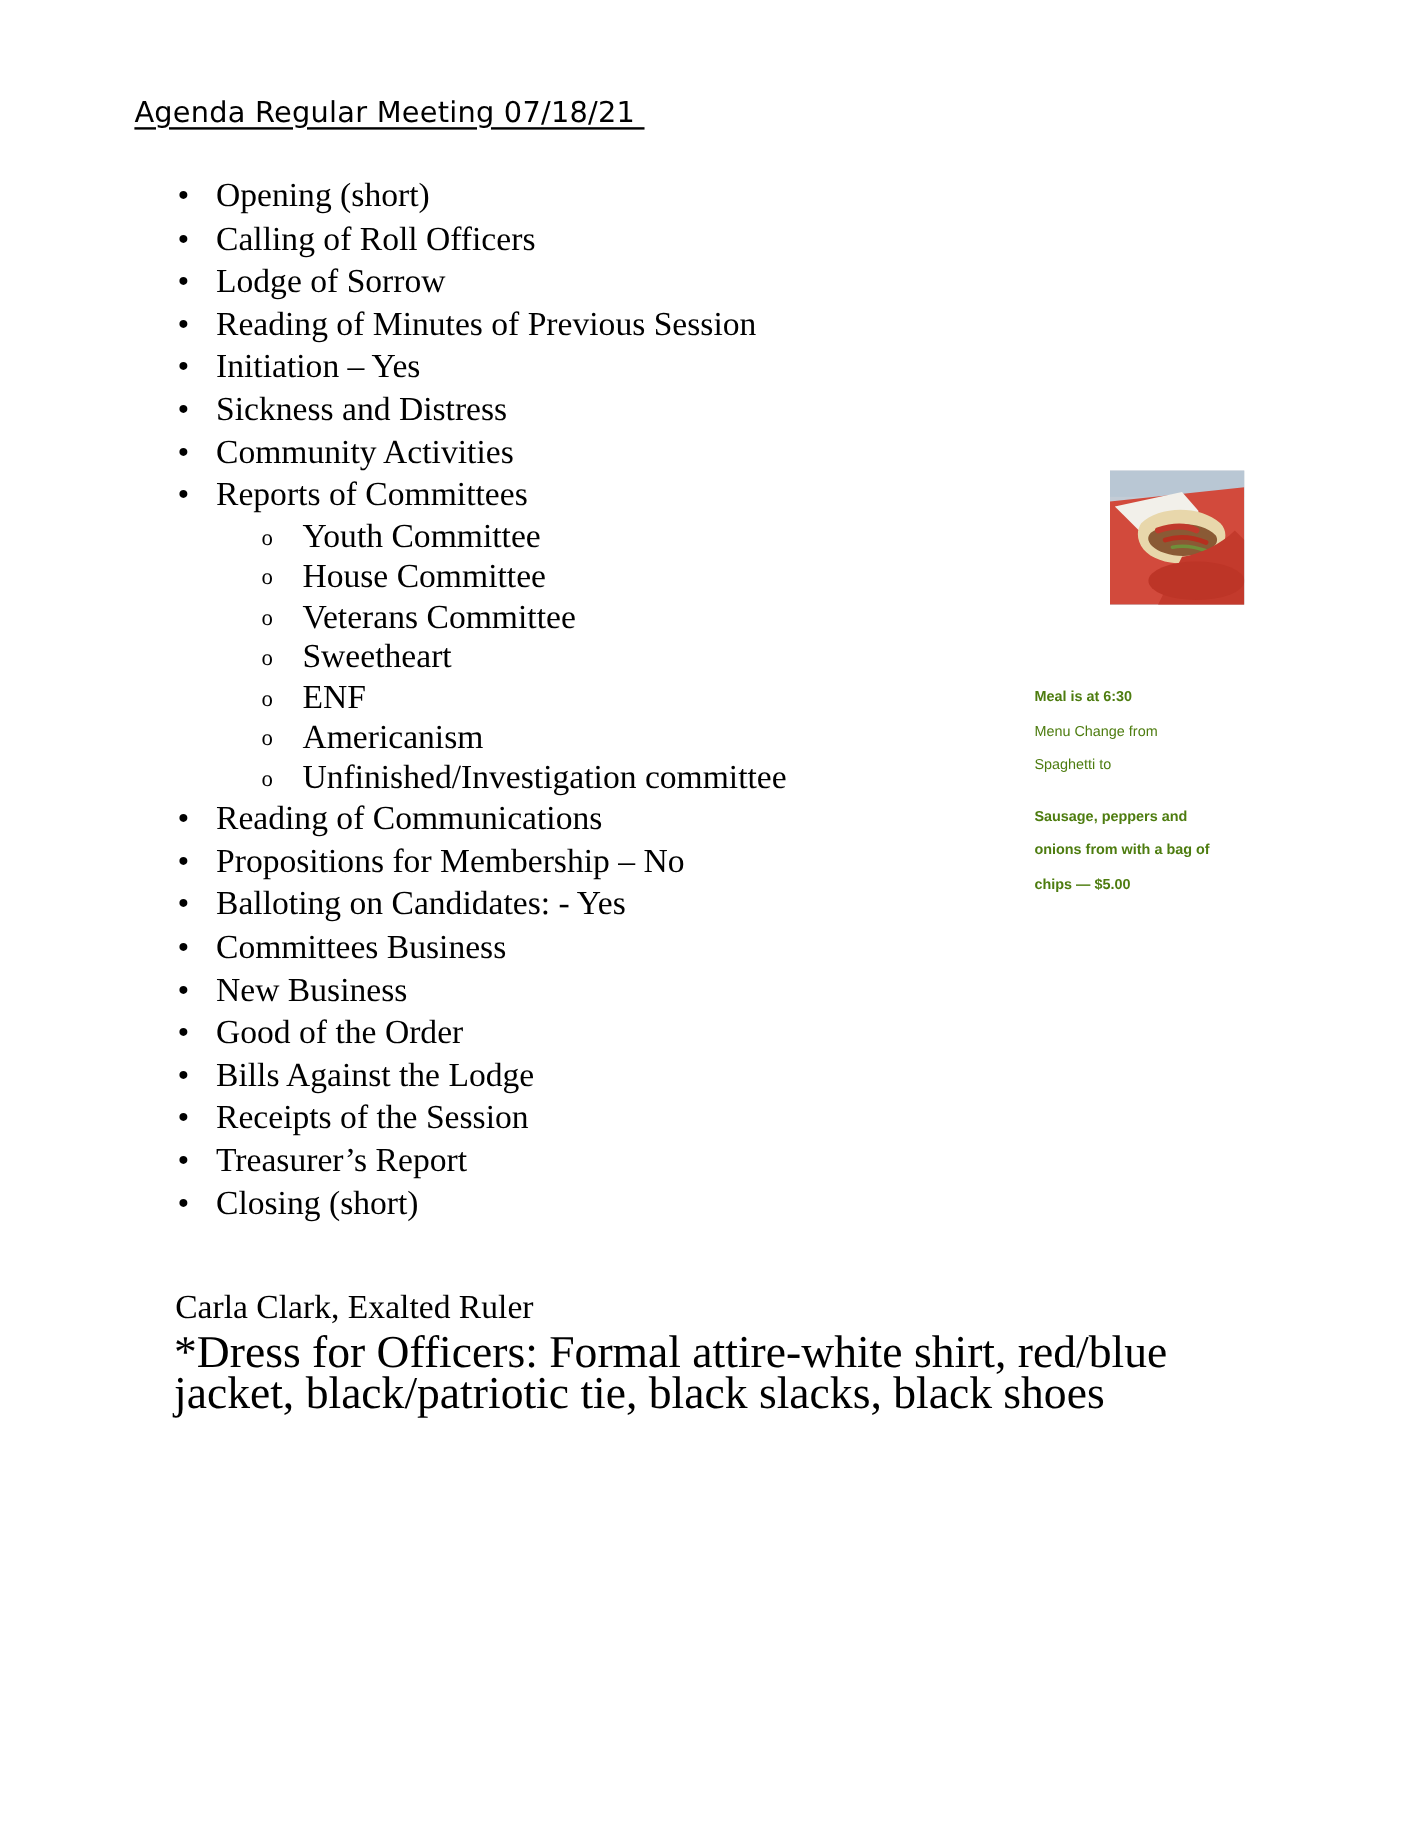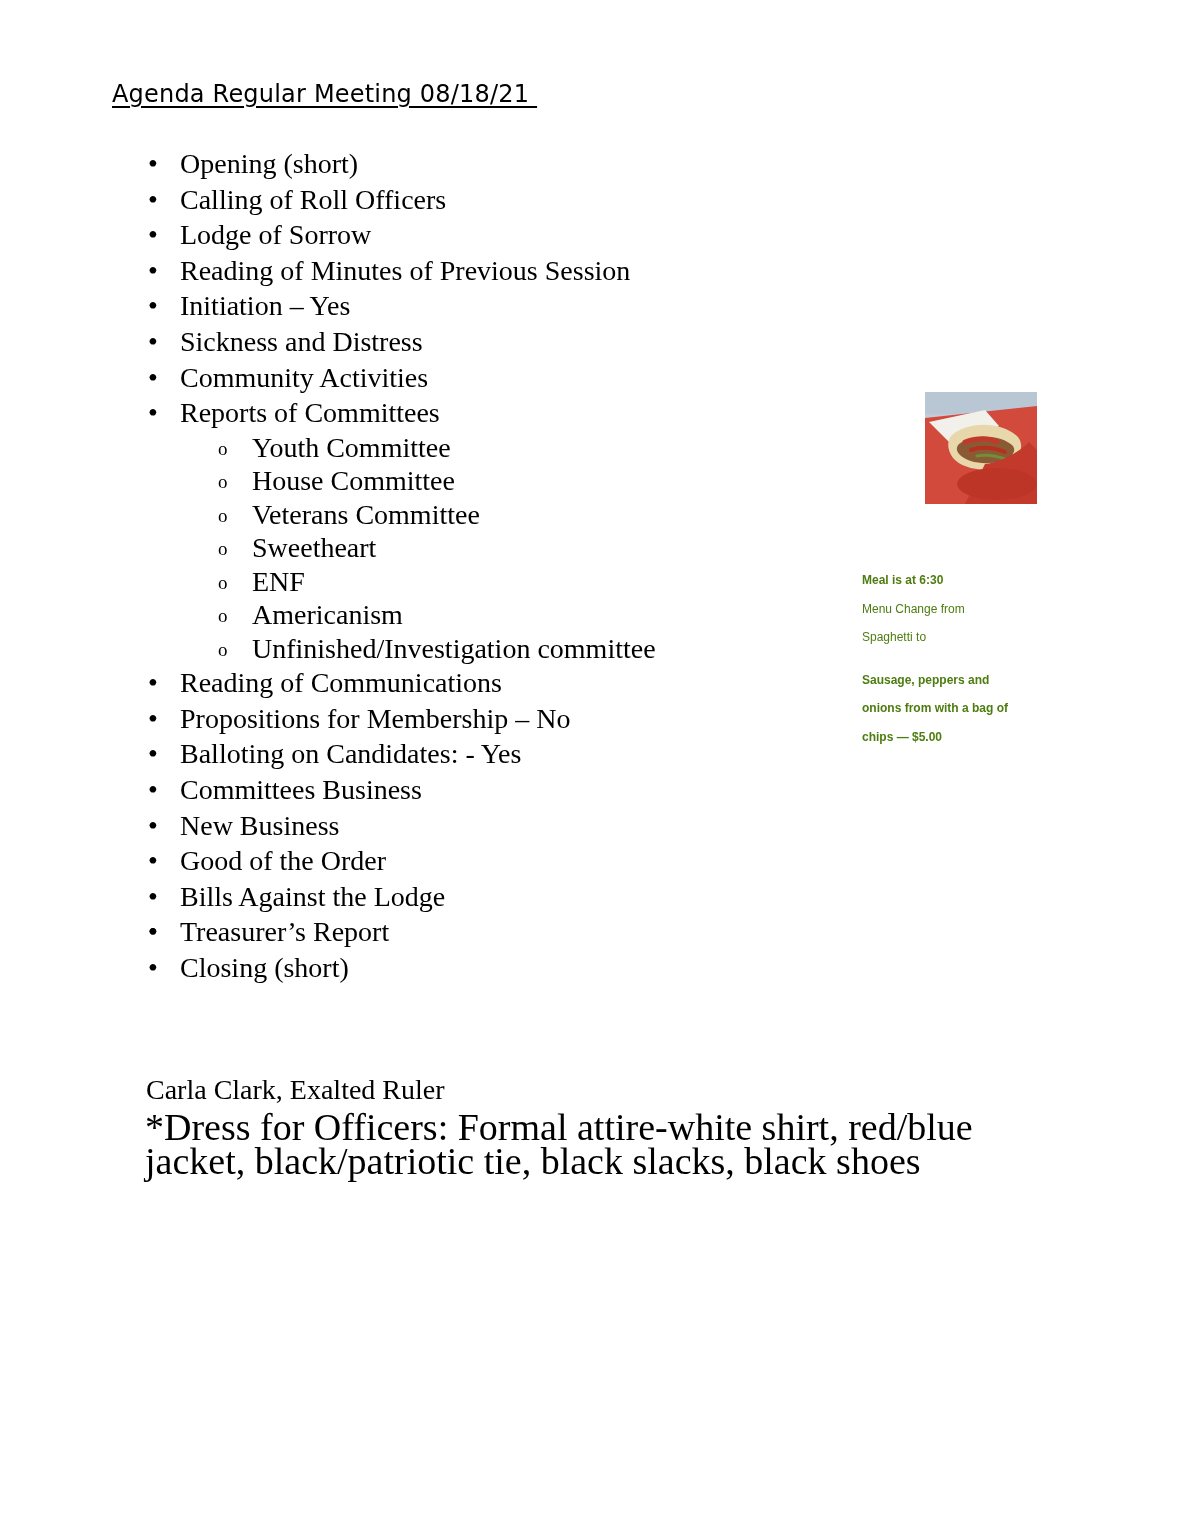--- a/index.html
+++ b/index.html
@@ -124,21 +124,21 @@
     color: #4d7c0f;
   }
   .meal-block .bold { font-weight: bold; }
   .meal-block .para-gap { height: 14px; }
 </style>
 </head>
 <body>
 
 <div class="page">
 
-  <div class="doc-title">Agenda Regular Meeting 08/18/21 </div>
+  <div class="doc-title">Agenda Regular Meeting 07/18/21 </div>
 
   <div class="agenda">
     <ul class="level1">
 
       <li>
         <span class="bullet">•</span>
         <span>Opening (short)</span>
       </li>
 
       <li>
@@ -237,20 +237,21 @@
         <span>Good of the Order</span>
       </li>
 
       <li>
         <span class="bullet">•</span>
         <span>Bills Against the Lodge</span>
       </li>
 
       <li>
         <span class="bullet">•</span>
+        <span>Receipts of the Session</span>
       </li>
 
       <li>
         <span class="bullet">•</span>
         <span>Treasurer’s Report</span>
       </li>
 
       <li>
         <span class="bullet">•</span>
         <span>Closing (short)</span>

